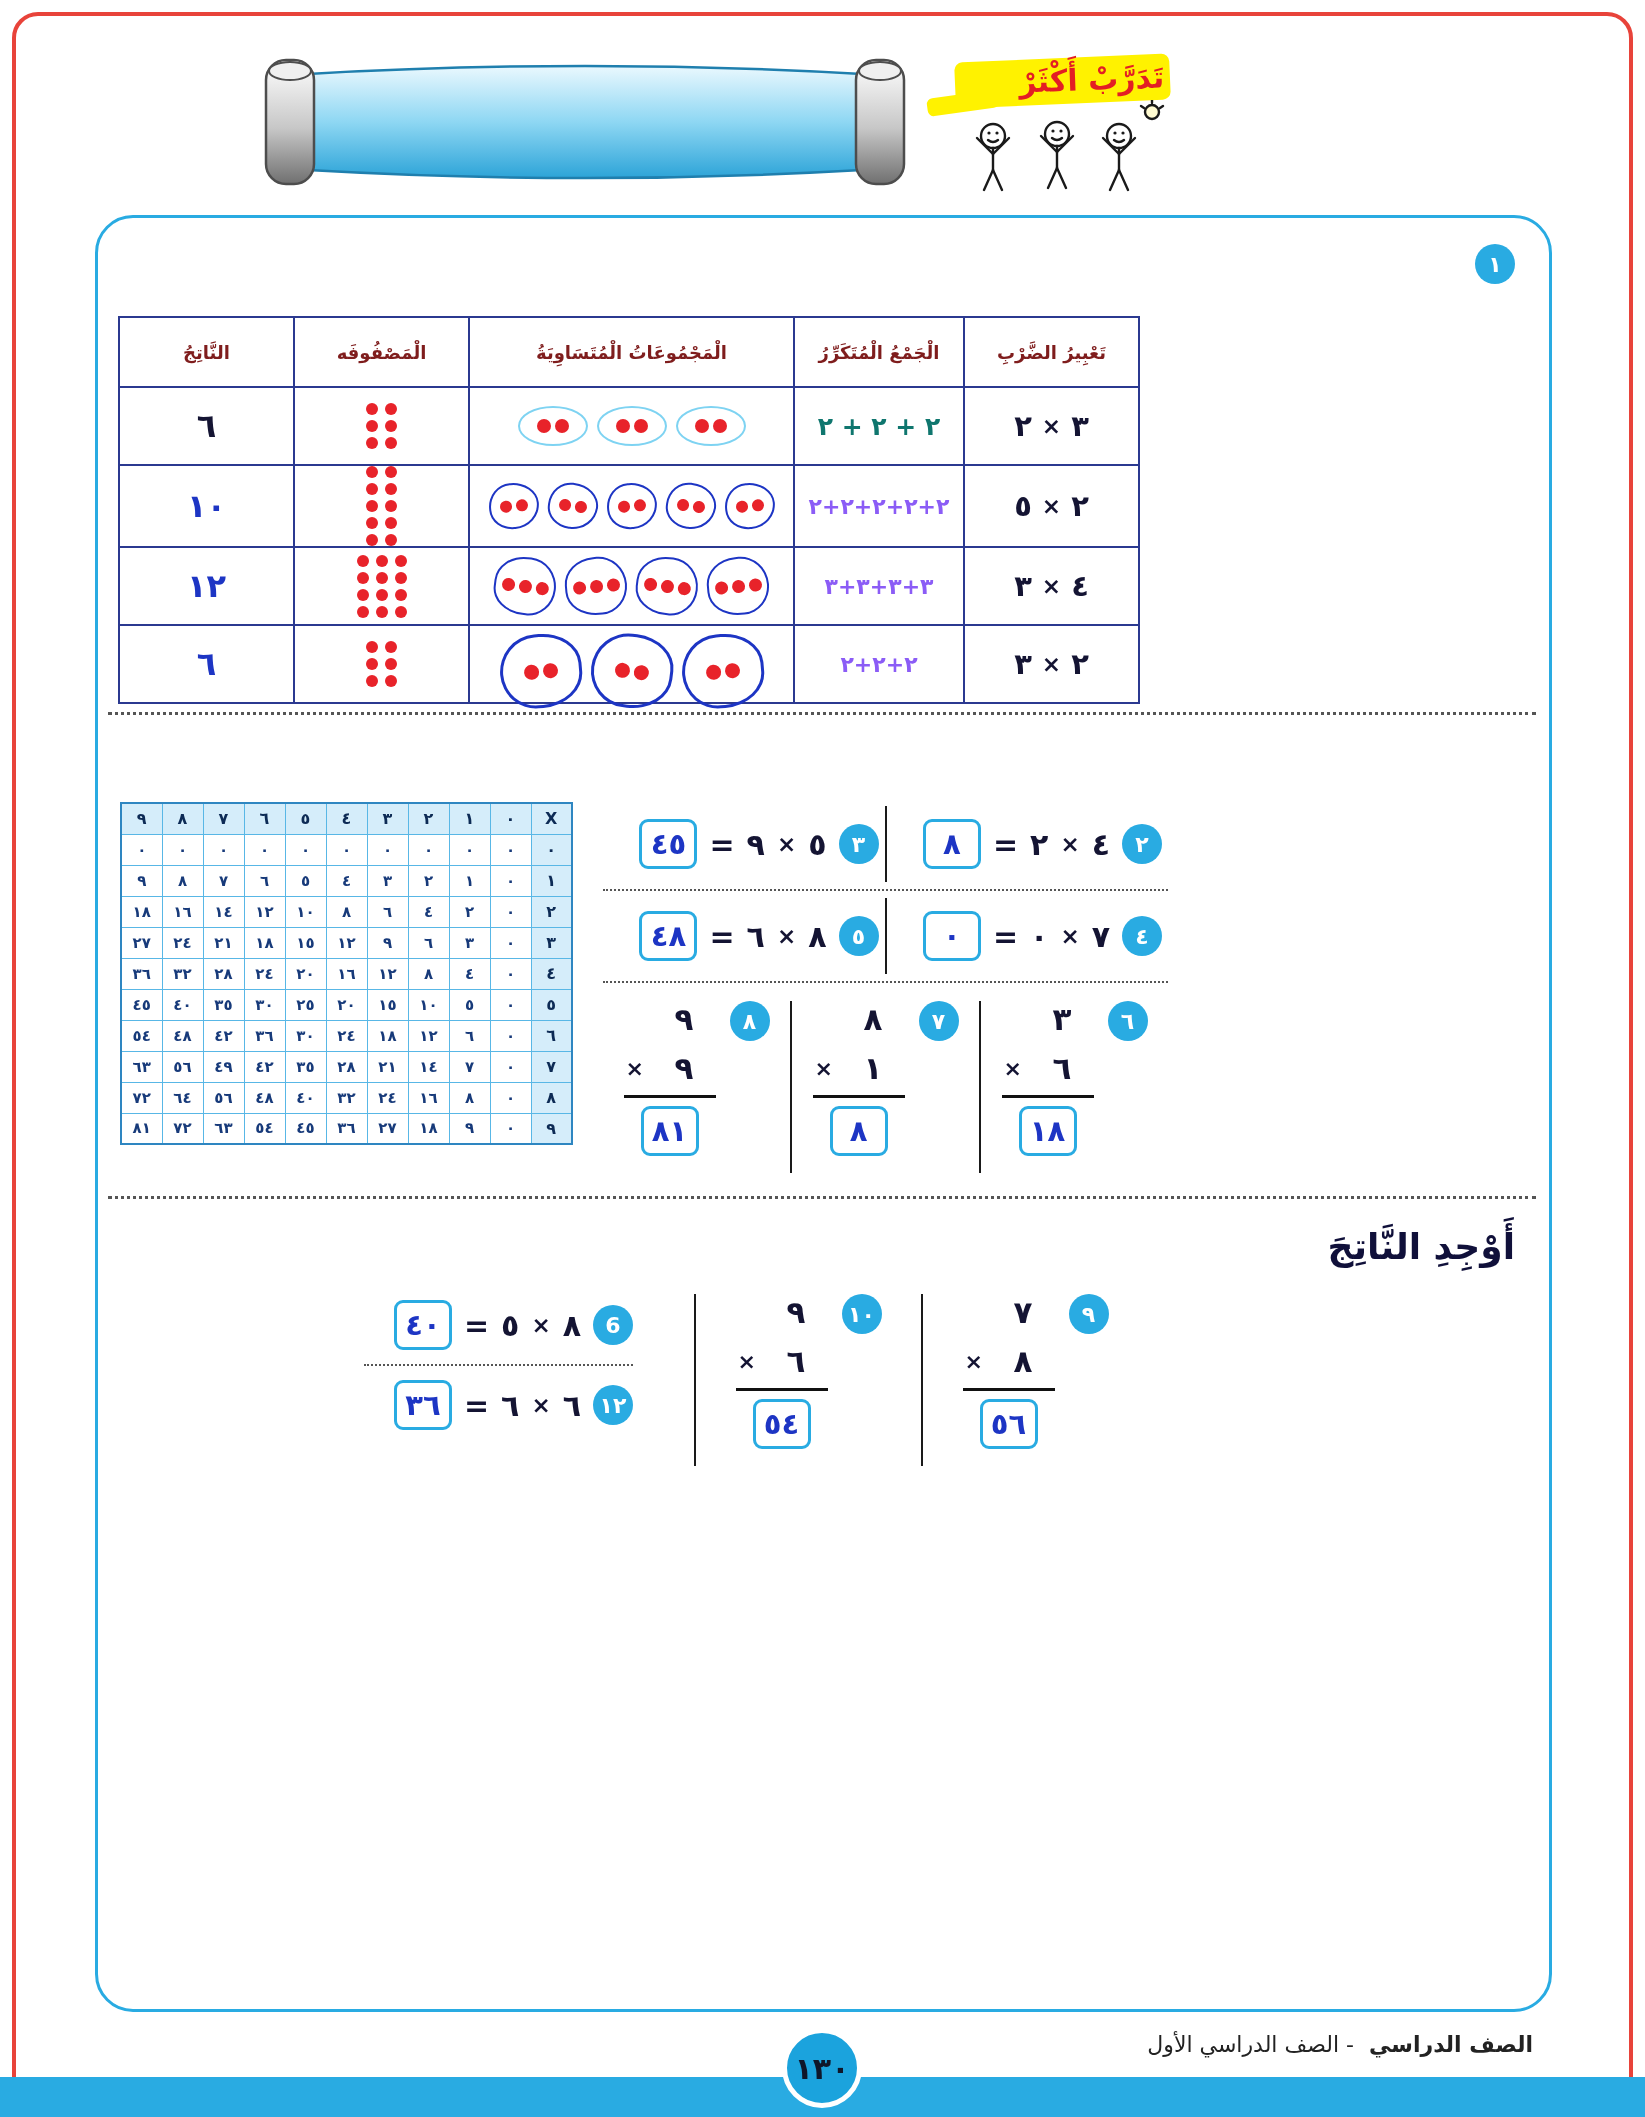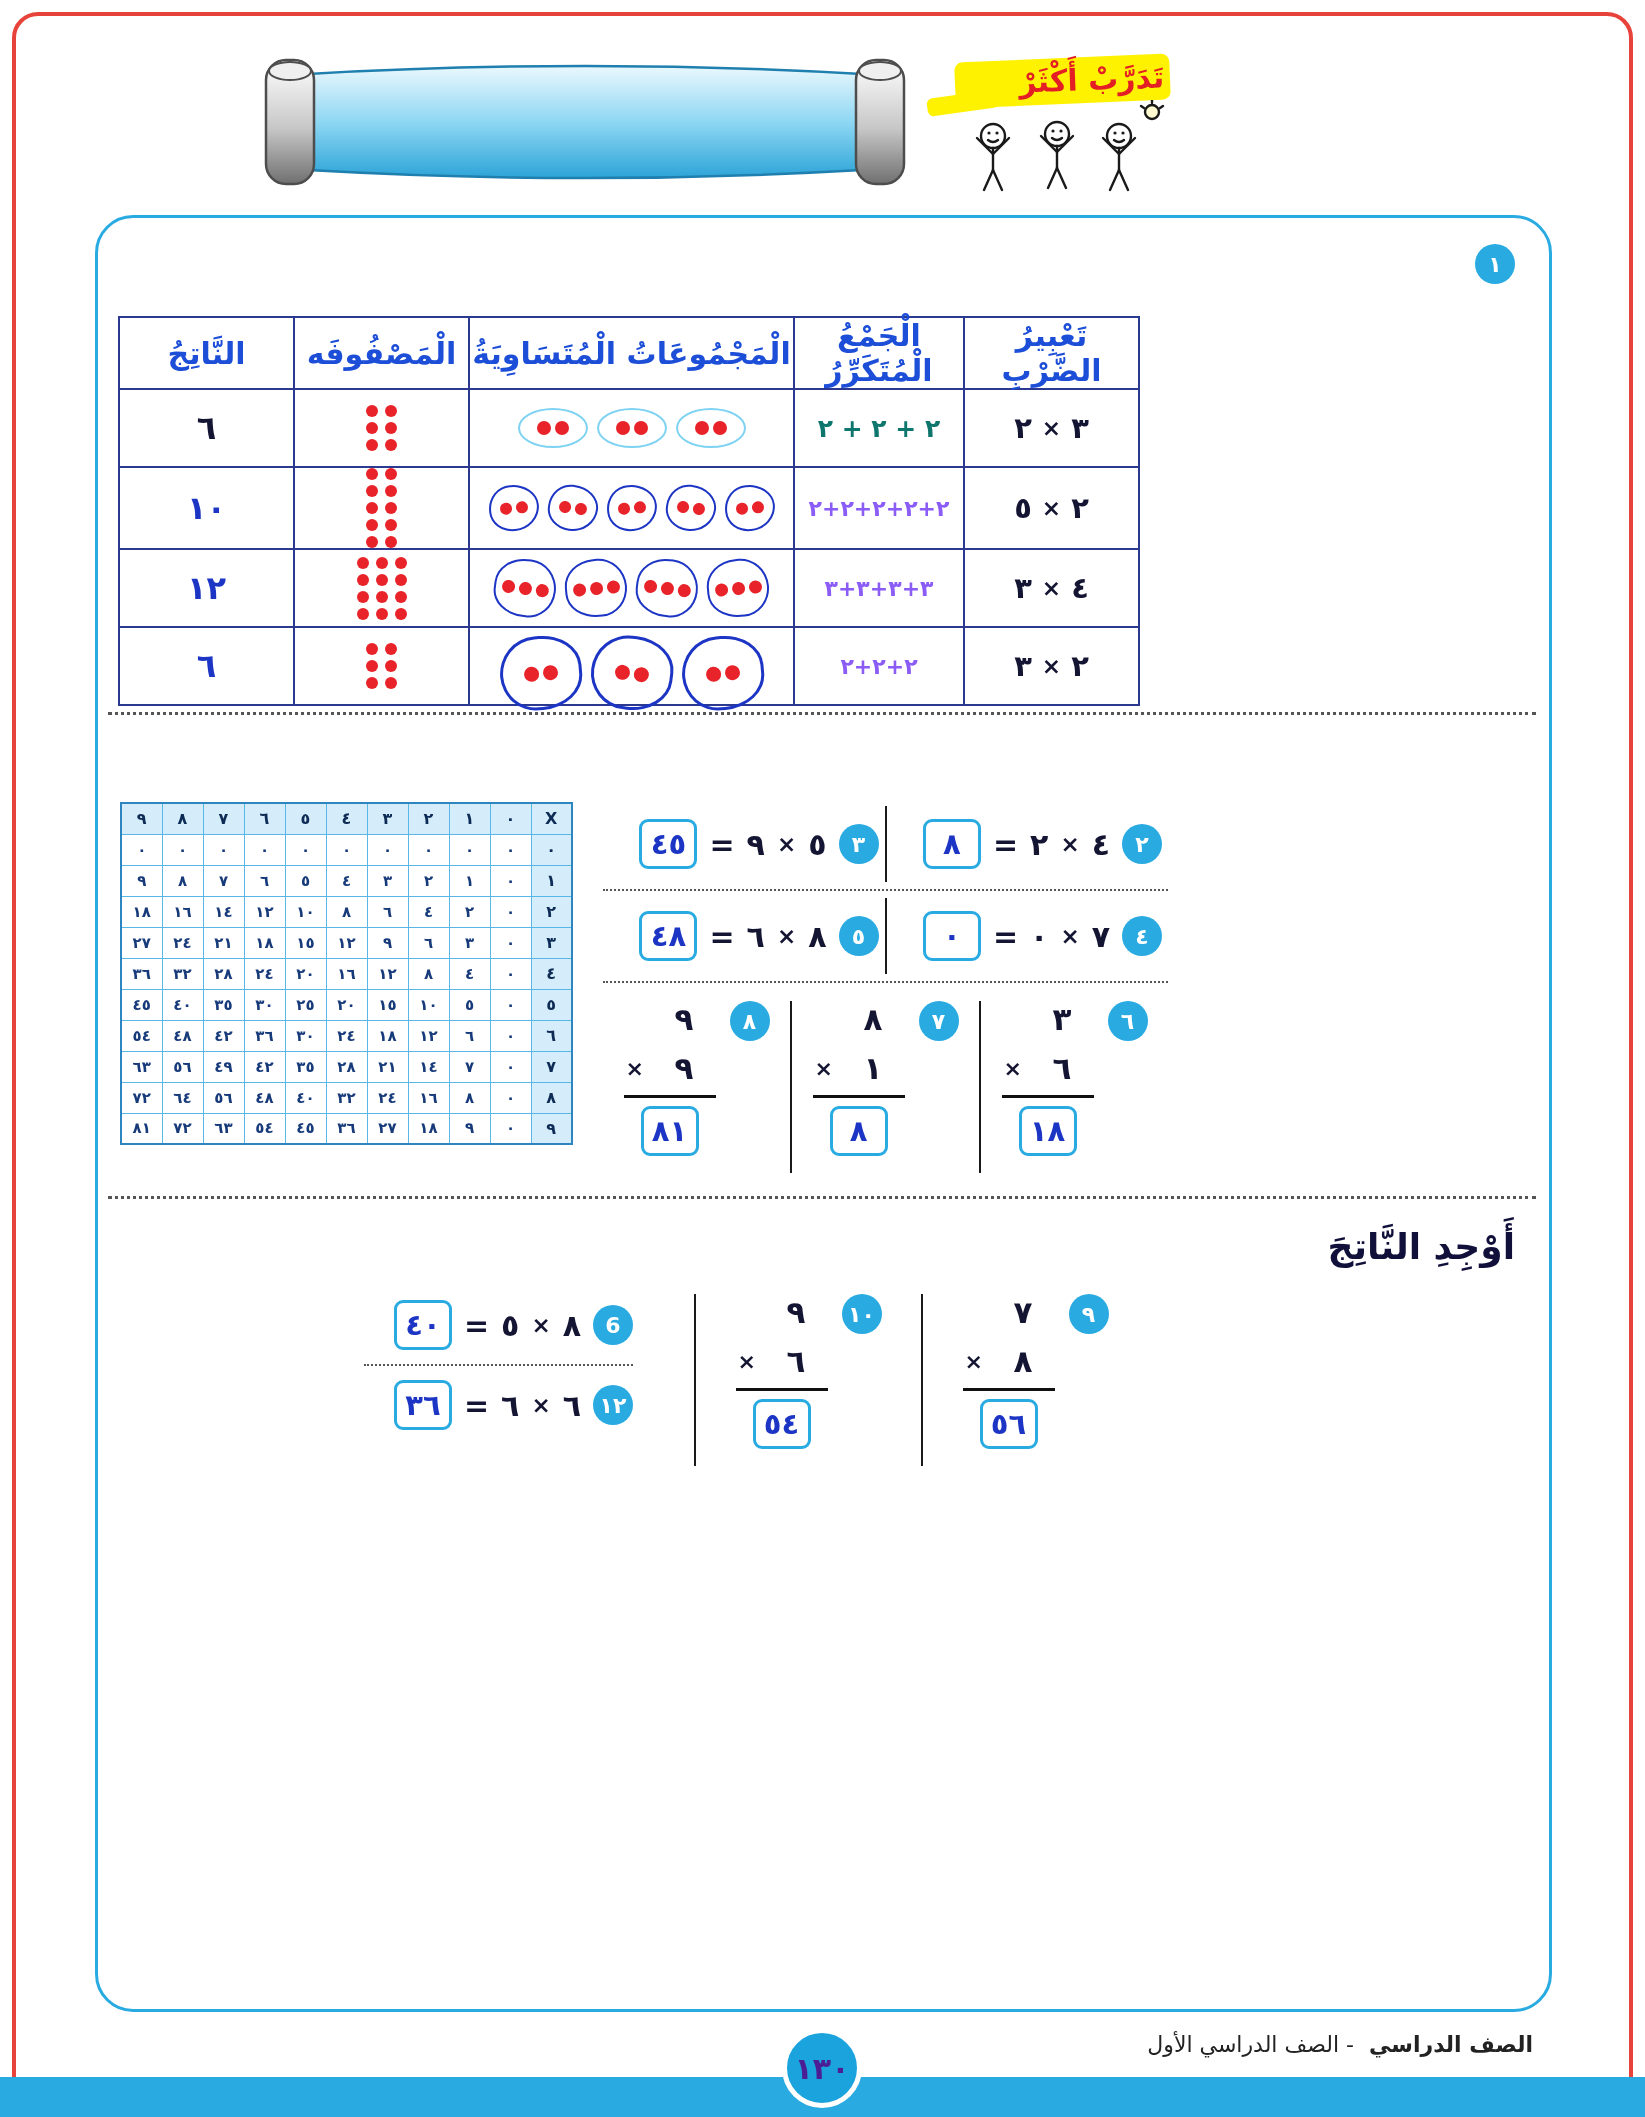--- a/index.html
+++ b/index.html
@@ -24,21 +24,21 @@
   .content-box{position:absolute;left:95px;top:215px;width:1457px;height:1797px;border:3px solid #29abe2;border-radius:38px;z-index:1}
 
   .numcircle{flex:0 0 auto;width:40px;height:40px;border-radius:50%;background:#29abe2;color:#fff;font-size:22px;font-weight:bold;display:flex;align-items:center;justify-content:center}
   .sec-title{font-size:36px;font-weight:bold;color:#10103a;direction:rtl}
 
   .sec1-head{position:absolute;top:26px;right:34px;display:flex;direction:rtl;align-items:center;gap:16px}
 
   
   .ex-table{position:absolute;left:20px;top:98px;width:1020px;border-collapse:collapse;direction:rtl;table-layout:fixed}
   .ex-table th,.ex-table td{border:2px solid #2b3990;text-align:center;vertical-align:middle}
-  .ex-table thead th{height:70px;color:#1d4ed8;font-size:30px;font-weight:bold;background:#fff}
+  .ex-table thead th{height:70px;color:#7f1d1d;font-size:18px;font-weight:bold;background:#fff}
   .ex-table td{height:78px;overflow:visible}
   .expr-wrap{display:flex;direction:rtl;justify-content:center;align-items:center;gap:10px;font-size:29px;font-weight:bold;color:#141433}
   .expr-wrap .times{font-size:23px}
   .add-text{font-size:25px;font-weight:bold;color:#0f766e;white-space:nowrap}
   tr.ink .add-text{color:#8b5cf6;font-size:22px}
   .result-text{font-size:32px;font-weight:bold;color:#141433}
   tr.ink .result-text{color:#1d35c4}
   .groups-wrap{display:flex;direction:rtl;justify-content:center;align-items:center;gap:9px}
   .dot{display:inline-block;background:#e8232a;border-radius:50%;width:12px;height:12px}
   .group{display:flex;flex-wrap:wrap;align-items:center;justify-content:center;gap:4px}
@@ -93,21 +93,21 @@
   .sec3-body{position:absolute;left:250px;top:1072px;width:800px;height:186px;display:flex;direction:rtl}
   .sec3-body .vprob{flex:0 0 225px}
   .stack{flex:1;display:flex;flex-direction:column;justify-content:flex-start;padding:4px 55px 0 10px;direction:rtl}
   .stack .hprob{flex:0 0 auto;height:62px}
   .hsep{border-top:2.5px dotted #555;margin:8px 6px}
 
   
   .footer{position:absolute;top:2032px;right:112px;direction:rtl;font-size:22px;color:#222;z-index:4}
   .footer .b{font-weight:bold;margin-left:8px}
   .bottom-strip{position:absolute;left:0;bottom:0;width:100%;height:40px;background:#29abe2;z-index:3}
-  .page-circle{position:absolute;left:782px;top:2028px;width:80px;height:80px;border-radius:50%;background:#1ba3dd;border:5px solid #fff;color:#4c1d95;font-size:30px;font-weight:bold;display:flex;align-items:center;justify-content:center;z-index:5}
+  .page-circle{position:absolute;left:782px;top:2028px;width:80px;height:80px;border-radius:50%;background:#1ba3dd;border:5px solid #fff;color:#0f172a;font-size:30px;font-weight:bold;display:flex;align-items:center;justify-content:center;z-index:5}
 </style>
 </head>
 <body>
 
 <div class="red-frame"></div>
 
 <div class="banner">
   <svg viewBox="0 0 670 142">
     <defs>
       <linearGradient id="rg" x1="0" y1="0" x2="0" y2="1">

